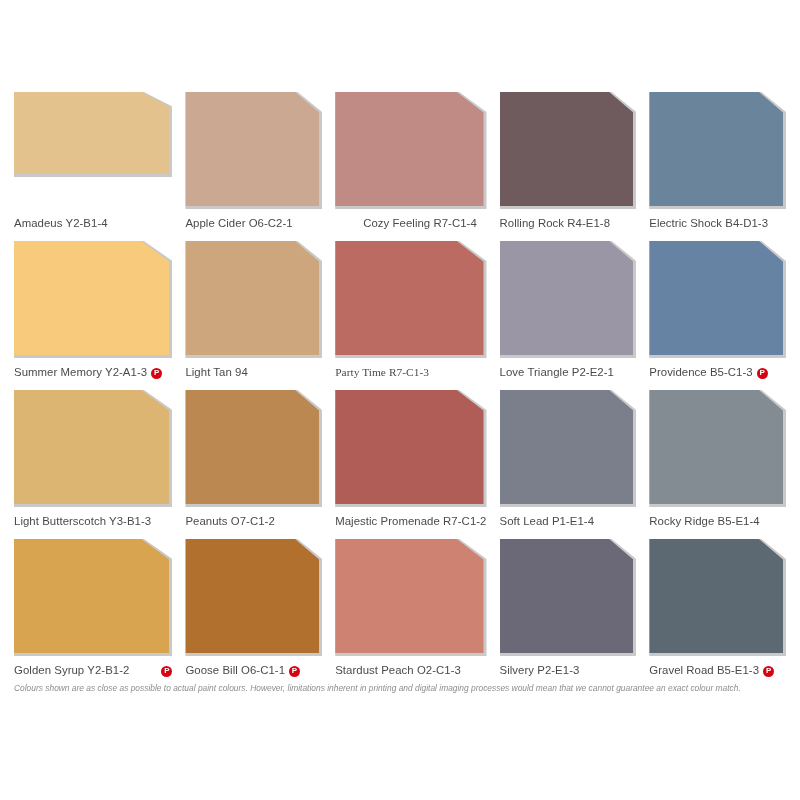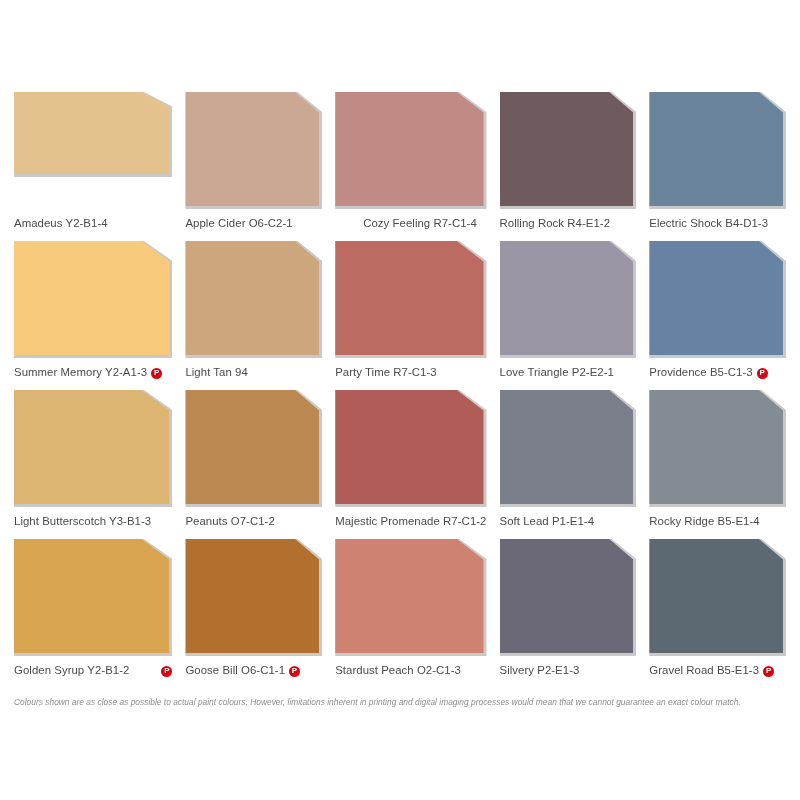--- a/index.html
+++ b/index.html
@@ -96,21 +96,21 @@
     font-size: 8px;
     font-weight: bold;
     line-height: 1;
     flex: 0 0 auto;
     font-family: "Liberation Sans", sans-serif;
   }
 
   #disclaimer {
     position: absolute;
     left: 14px;
-    top: 697px;
+    top: 683px;
     width: 775px;
     font-size: 8.4px;
     font-style: italic;
     color: #8d8d8d;
     letter-spacing: 0.01px;
     white-space: nowrap;
     font-family: "Liberation Sans", sans-serif;
   }
 </style>
 </head>
@@ -142,21 +142,21 @@
           </div>
           <div class="swatch-label" style="color: rgb(74, 74, 74); margin-left: 28px;">
             <span class="swatch-name">Cozy Feeling R7-C1-4</span>
           </div>
         </div>
         <div class="swatch-cell">
           <div class="swatch-chip-wrap" style="background: rgb(201, 201, 201);">
             <div class="swatch-chip" style="background-color: rgb(111, 90, 94);"></div>
           </div>
           <div class="swatch-label" style="color: rgb(74, 74, 74);">
-            <span class="swatch-name">Rolling Rock R4-E1-2</span>
+            <span class="swatch-name">Rolling Rock R4-E1-8</span>
           </div>
         </div>
         <div class="swatch-cell">
           <div class="swatch-chip-wrap" style="background: rgb(201, 201, 201);">
             <div class="swatch-chip" style="background-color: rgb(106, 132, 155);"></div>
           </div>
           <div class="swatch-label" style="color: rgb(74, 74, 74);">
             <span class="swatch-name">Electric Shock B4-D1-3</span>
           </div>
         </div>
@@ -174,21 +174,21 @@
             <div class="swatch-chip" style="background-color: rgb(206, 166, 126);"></div>
           </div>
           <div class="swatch-label" style="color: rgb(74, 74, 74);">
             <span class="swatch-name">Light Tan 94</span>
           </div>
         </div>
         <div class="swatch-cell">
           <div class="swatch-chip-wrap" style="background: rgb(201, 201, 201);">
             <div class="swatch-chip" style="background-color: rgb(188, 107, 98);"></div>
           </div>
-          <div class="swatch-label" style="color: rgb(74, 74, 74);">
+          <div class="swatch-label" style="color: rgb(74, 74, 74); font-family: Liberation Serif, serif;">
             <span class="swatch-name">Party Time R7-C1-3</span>
           </div>
         </div>
         <div class="swatch-cell">
           <div class="swatch-chip-wrap" style="background: rgb(201, 201, 201);">
             <div class="swatch-chip" style="background-color: rgb(155, 150, 166);"></div>
           </div>
           <div class="swatch-label" style="color: rgb(74, 74, 74);">
             <span class="swatch-name">Love Triangle P2-E2-1</span>
           </div>

